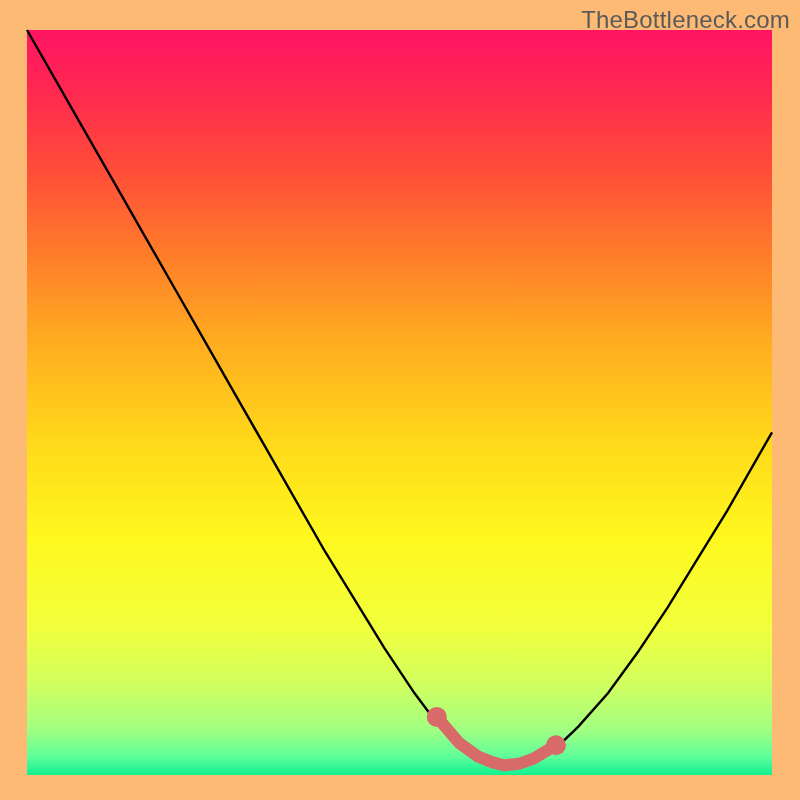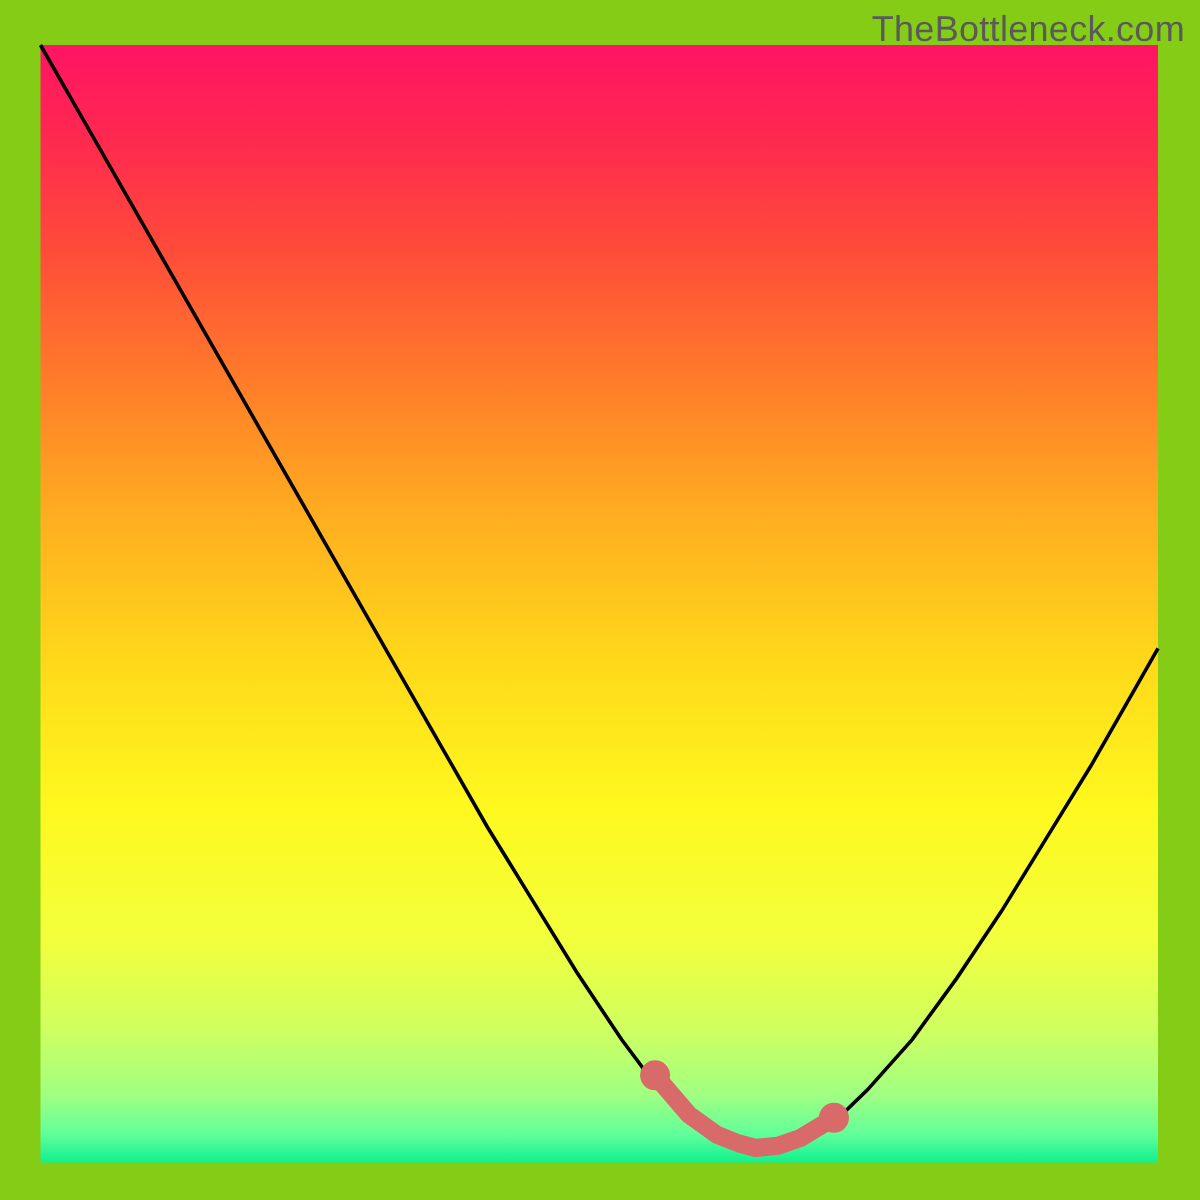--- a/index.html
+++ b/index.html
@@ -8,21 +8,21 @@
     width: 800px;
     height: 800px;
     background: #000;
     overflow: hidden;
     font-family: Arial, Helvetica, sans-serif;
   }
   .frame {
     position: relative;
     width: 800px;
     height: 800px;
-    background: #84cc16;
+    background: #fdba74;
   }
   .watermark {
     position: absolute;
     top: 6px;
     right: 10px;
     color: #5a5a5a;
     font-size: 24px;
     font-weight: 500;
     letter-spacing: 0.2px;
     z-index: 5;

